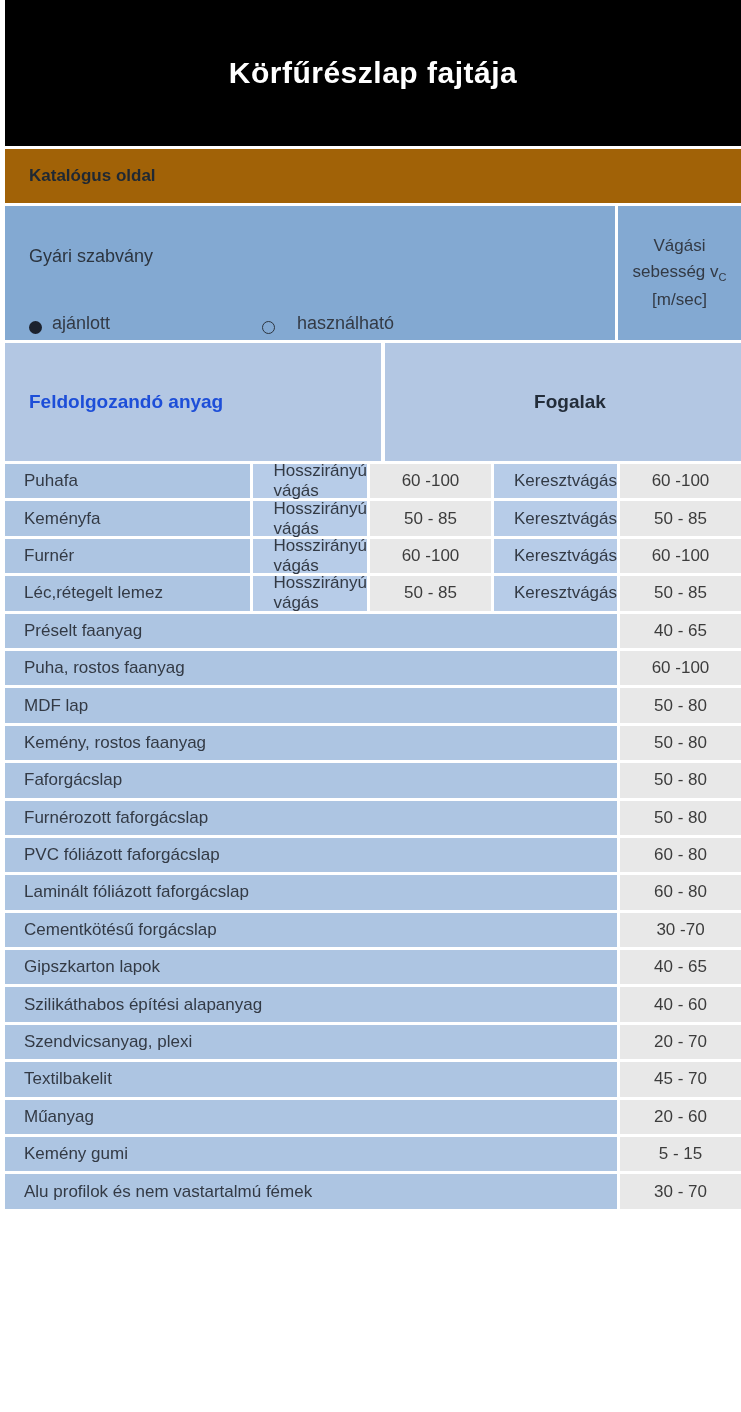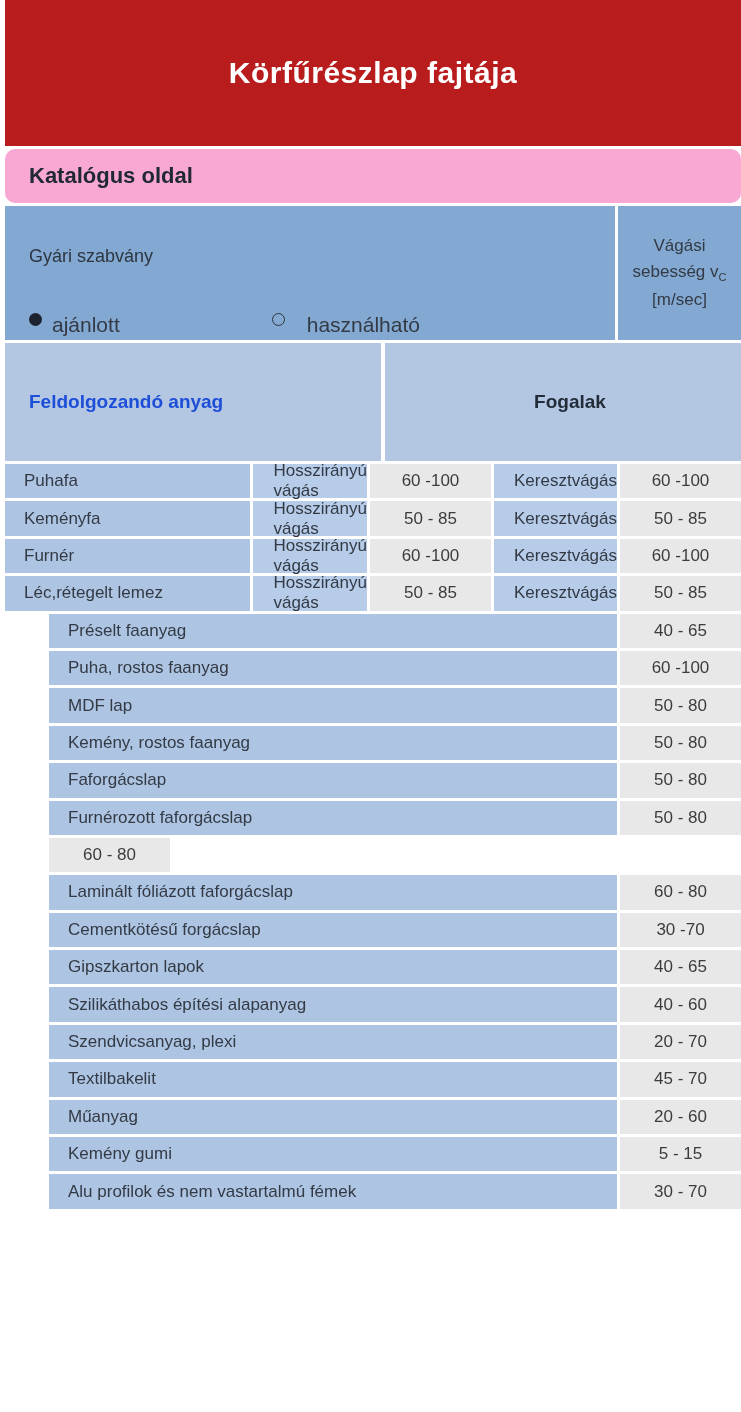--- a/index.html
+++ b/index.html
@@ -5,38 +5,38 @@
   * { box-sizing: border-box; }
   html,body { margin:0; padding:0; background:#ffffff; }
   body {
     width:741px; height:1412px;
     font-family:"Liberation Sans","DejaVu Sans",sans-serif;
     color:#333a45;
   }
   .frame { padding-left:5px; width:741px; }
 
   .title-block {
-    height:146px; background:#b91c1c; margin-bottom:3px;
+    height:146px; background:#000000; margin-bottom:3px;
     display:flex; align-items:center; justify-content:center;
   }
   .title-block h1 {
     margin:0; color:#ffffff; font-size:30px; font-weight:bold; letter-spacing:0.5px;
   }
 
   .catalog-band {
-    height:54px; background:#f9a8d4; margin-bottom:3px;
+    height:54px; background:#a16207; margin-bottom:3px;
     display:flex; align-items:center; padding-left:24px;
-    font-weight:bold; font-size:22px; color:#1f2833;border-radius:10px;
+    font-weight:bold; font-size:17px; color:#1f2833;
   }
 
   .std-section { height:134px; margin-bottom:3px; display:flex; gap:3px; }
   .std-left { flex:1; background:#83a9d2; padding:40px 0 0 24px; }
   .std-label { font-size:18px; color:#2c3540; }
   .legend { display:flex; align-items:center; margin-top:46px; }
-  .legend-item { display:flex; align-items:flex-start; font-size:21px; }
+  .legend-item { display:flex; align-items:flex-end; font-size:18px; }
   .legend-item + .legend-item { margin-left:152px;gap:12px; }
   .dot {
     width:13px; height:13px; border-radius:50%; margin-right:10px; flex:none;
   }
   .dot.filled { background:#1c222e; }
   .dot.open { background:transparent; border:1.5px solid #2c3540; }
   .std-right {
     width:123px; background:#83a9d2;
     display:flex; align-items:center; justify-content:center;
     text-align:center; font-size:17px; line-height:1.55;
@@ -57,21 +57,21 @@
   .cell { display:flex; align-items:center; font-size:17px; }
   .group { display:flex; gap:3px; }
   .mat { width:255px; background:#adc5e2; padding-left:19px; }
   .group-right { flex:1; display:flex; flex-direction:row; gap:3px; }
   .subrow { display:flex; gap:3px; height:34.4px; }
   .cut { flex:1; background:#b7cce8; padding-left:20px; }
   .val {
     width:121px; background:#e8e8e8; justify-content:center;
     color:#3c3c3c; flex:none;
   }
-  .simple { display:flex; gap:3px; height:34.4px;margin-left:44px; }
+  .simple { display:flex; gap:3px; height:34.4px; }
   .smat { flex:1; background:#adc5e2; padding-left:19px; }
 </style>
 </head>
 <body>
 
 <div class="frame">
 
   <div class="title-block">
     <h1>Körfűrészlap fajtája</h1>
   </div>
@@ -179,20 +179,21 @@
       </div>
       <div class="simple">
         <div class="cell smat">Faforgácslap</div>
         <div class="cell val">50 - 80</div>
       </div>
       <div class="simple">
         <div class="cell smat">Furnérozott faforgácslap</div>
         <div class="cell val">50 - 80</div>
       </div>
       <div class="simple">
+        <div class="cell smat">PVC fóliázott faforgácslap</div>
         <div class="cell val">60 - 80</div>
       </div>
       <div class="simple">
         <div class="cell smat">Laminált fóliázott faforgácslap</div>
         <div class="cell val">60 - 80</div>
       </div>
       <div class="simple">
         <div class="cell smat">Cementkötésű forgácslap</div>
         <div class="cell val">30 -70</div>
       </div>

